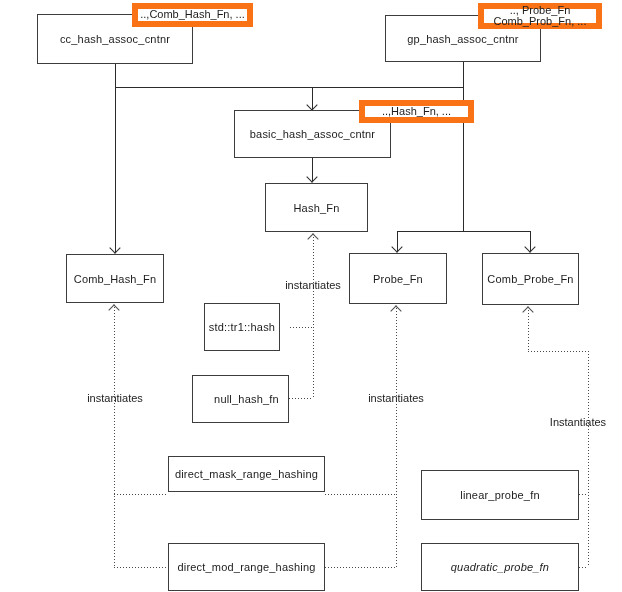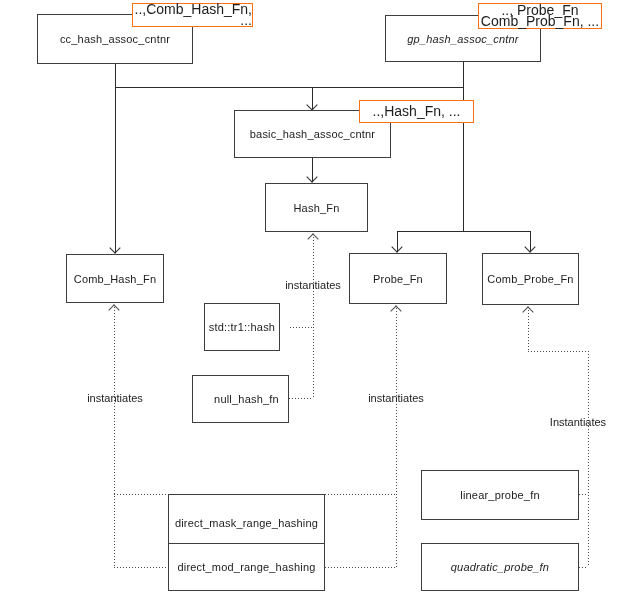--- a/index.html
+++ b/index.html
@@ -7,23 +7,23 @@
     position:relative;width:622px;height:592px;background:#ffffff;
     font-family:"Liberation Sans","DejaVu Sans",sans-serif;color:#1c1c1c;
     overflow:hidden;
   }
   .node{
     position:absolute;box-sizing:border-box;border:1px solid #3d3d3d;background:#ffffff;
     display:flex;align-items:center;justify-content:center;text-align:center;
     font-size:11px;letter-spacing:0.2px;z-index:2;
   }
   .plabel{
-    position:absolute;box-sizing:border-box;border:1px solid #f97316;background:#ffffff;
+    position:absolute;box-sizing:border-box;border:6px solid #f97316;background:#ffffff;
     display:flex;flex-direction:column;align-items:center;justify-content:center;
-    font-size:14px;line-height:11.5px;z-index:3;text-align:right;
+    font-size:11px;line-height:11.5px;z-index:3;text-align:left;
   }
   .sh{position:absolute;height:1px;background:#2b2b2b;z-index:1;}
   .sv{position:absolute;width:1px;background:#2b2b2b;z-index:1;}
   .dh{position:absolute;height:1px;z-index:1;
       background-image:repeating-linear-gradient(to right,#4a4a4a 0,#4a4a4a 1px,transparent 1px,transparent 3px);}
   .dv{position:absolute;width:1px;z-index:1;
       background-image:repeating-linear-gradient(to bottom,#4a4a4a 0,#4a4a4a 1px,transparent 1px,transparent 3px);}
   .ah-down{position:absolute;width:7px;height:7px;z-index:2;
       border-right:1px solid #2b2b2b;border-bottom:1px solid #2b2b2b;transform:rotate(45deg);}
   .ah-up{position:absolute;width:7px;height:7px;z-index:2;
@@ -67,29 +67,29 @@
   <div class="dv" style="left:588px;top:351px;height:216px;"></div>
   <div class="dh" style="left:579px;top:494px;width:9px;"></div>
   <div class="dh" style="left:579px;top:567px;width:9px;"></div>
 
   <div class="ah-up" style="left:110px;top:306px;"></div>
   <div class="ah-up" style="left:309px;top:235px;"></div>
   <div class="ah-up" style="left:392px;top:307px;"></div>
   <div class="ah-up" style="left:524px;top:308px;"></div>
 
   <div class="node" style="left:37px;top:14px;width:156px;height:50px;">cc_hash_assoc_cntnr</div>
-  <div class="node" style="left:385px;top:15px;width:156px;height:47px;font-style:italic;">gp_hash_assoc_cntnr</div>
+  <div class="node" style="left:385px;top:15px;width:156px;height:47px;">gp_hash_assoc_cntnr</div>
   <div class="node" style="left:234px;top:110px;width:157px;height:48px;">basic_hash_assoc_cntnr</div>
   <div class="node" style="left:265px;top:183px;width:103px;height:49px;">Hash_Fn</div>
   <div class="node" style="left:66px;top:254px;width:98px;height:49px;">Comb_Hash_Fn</div>
   <div class="node" style="left:349px;top:253px;width:98px;height:51px;">Probe_Fn</div>
   <div class="node" style="left:482px;top:253px;width:97px;height:52px;">Comb_Probe_Fn</div>
   <div class="node" style="left:204px;top:303px;width:76px;height:48px;">std::tr1::hash</div>
   <div class="node" style="left:192px;top:375px;width:97px;height:48px;padding-left:12px;">null_hash_fn</div>
-  <div class="node" style="left:168px;top:494px;width:157px;height:58px;">direct_mask_range_hashing</div>
+  <div class="node" style="left:168px;top:456px;width:157px;height:36px;">direct_mask_range_hashing</div>
   <div class="node" style="left:168px;top:543px;width:157px;height:48px;">direct_mod_range_hashing</div>
   <div class="node" style="left:421px;top:470px;width:158px;height:50px;">linear_probe_fn</div>
   <div class="node" style="left:421px;top:543px;width:158px;height:48px;font-style:italic;">quadratic_probe_fn</div>
 
   <div class="plabel" style="left:132px;top:3px;width:121px;height:24px;">
     <div>..,Comb_Hash_Fn, ...</div>
   </div>
   <div class="plabel" style="left:478px;top:3px;width:124px;height:26px;">
     <div>.., Probe_Fn</div>
     <div>Comb_Prob_Fn, ...</div>

